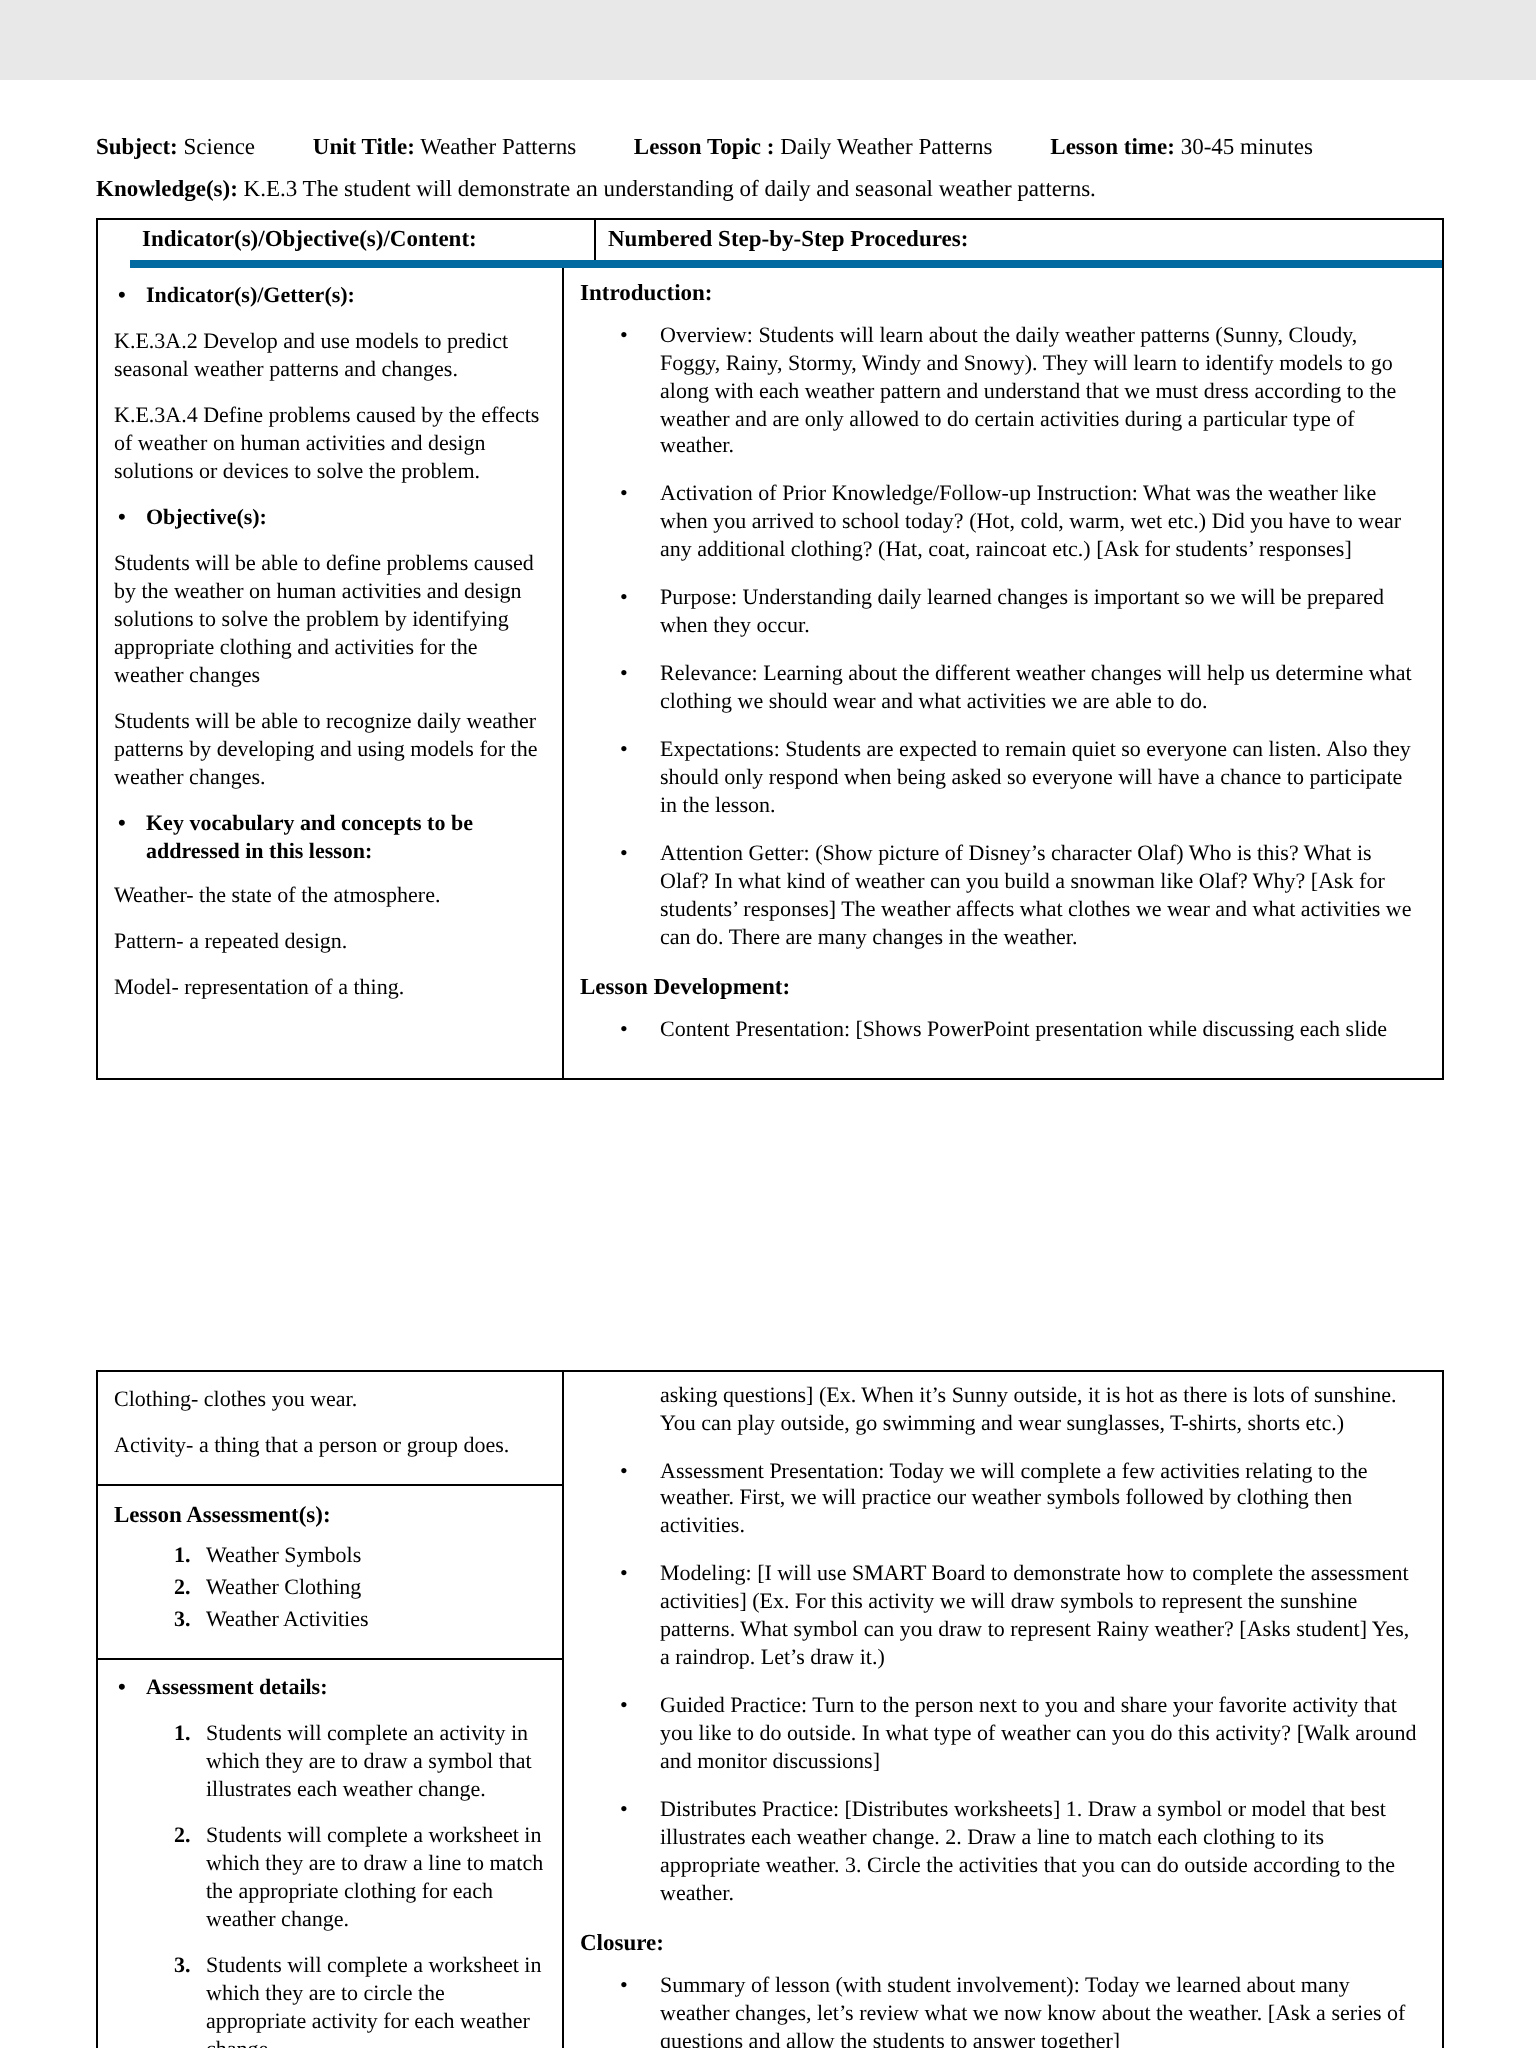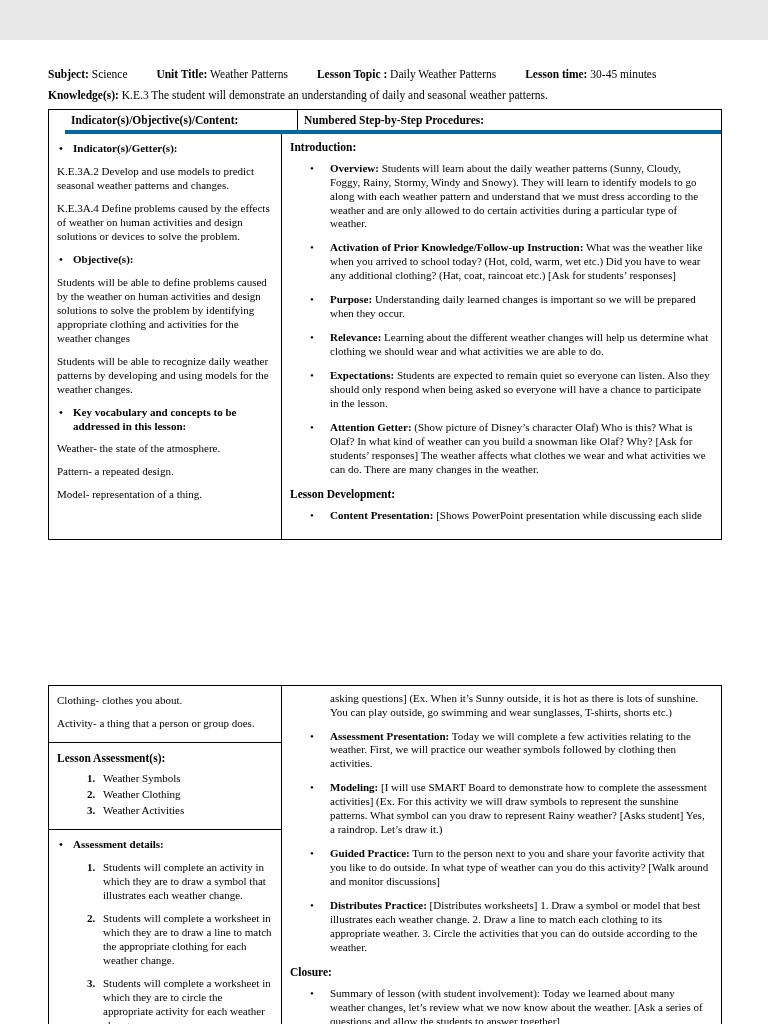--- a/index.html
+++ b/index.html
@@ -27,21 +27,21 @@
   .tcell.right { padding:6px 10px 6px 8px; }
 
   .para { margin-bottom:9px; }
   .lb { position:relative; padding-left:16px; font-weight:bold; margin-bottom:9px; }
   .lb .dot { position:absolute; left:2px; top:0; }
   .dot::before { content:"\2022"; }
 
   .sec-head { font-weight:bold; font-size:11.5px; margin-bottom:7px; }
   .rb { position:relative; padding-left:40px; margin-bottom:10px; }
   .rb .dot { position:absolute; left:20px; top:0; }
-  .rb b { font-weight:bold; }
+  .rb b { font-weight:normal; }
   .cont-para { padding-left:40px; margin-bottom:10px; }
 
   .numi { position:relative; padding-left:46px; margin-bottom:2px; }
   .numi .n { position:absolute; left:30px; top:0; font-weight:bold; }
   .numi.spaced { margin-bottom:9px; }
 
   .t2-leftwrap { border-right:1px solid #000; display:flex; flex-direction:column; }
   .sub { font-size:11px; line-height:1.27; padding:8px 8px 2px 8px; }
   .sub.bordered { border-bottom:1px solid #000; }
 
@@ -100,21 +100,21 @@
         <div class="rb"><span class="dot"></span><b>Content Presentation:</b><span> [Shows PowerPoint presentation while discussing each slide</span></div>
       </div>
     </div>
   </div>
 
   <div class="tbl">
     <div class="tbody">
 
       <div class="t2-leftwrap">
         <div class="sub bordered">
-          <div class="para">Clothing- clothes you about.</div>
+          <div class="para">Clothing- clothes you wear.</div>
           <div class="para">Activity- a thing that a person or group does.</div>
         </div>
 
         <div class="sub bordered">
           <div class="sec-head">Lesson Assessment(s):</div>
           <div class="numi"><span class="n">1.</span><span>Weather Symbols</span></div>
           <div class="numi"><span class="n">2.</span><span>Weather Clothing</span></div>
           <div class="numi spaced"><span class="n">3.</span><span>Weather Activities</span></div>
         </div>
 

